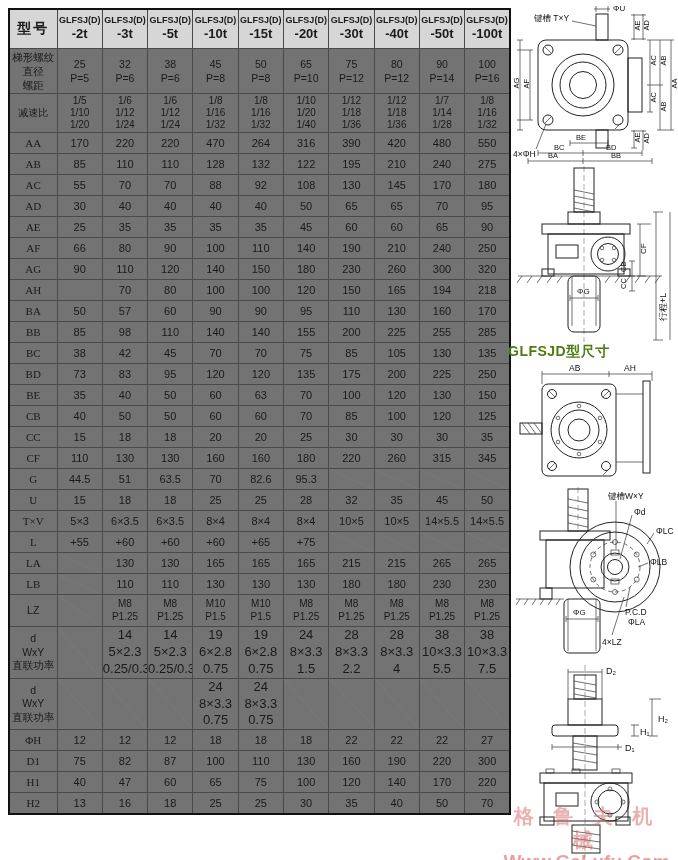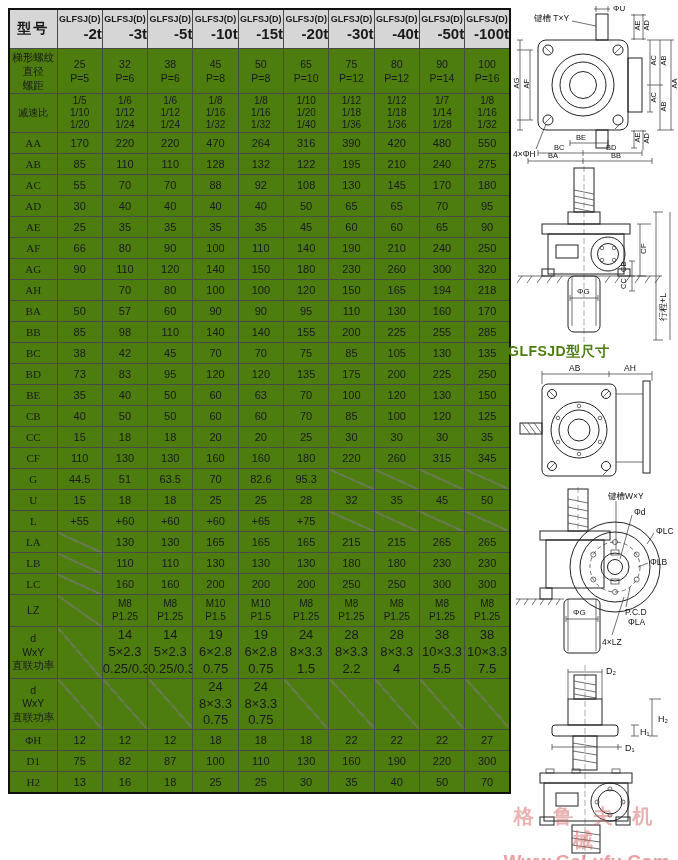--- a/index.html
+++ b/index.html
@@ -1,26 +1,26 @@
 <!DOCTYPE html>
 <html><head>
 <meta charset="utf-8">
 <style>
   html,body{margin:0;padding:0;background:#fff;}
   .page{position:relative;width:678px;height:860px;background:#fff;overflow:hidden;
         font-family:"Liberation Sans",sans-serif;color:#1a1a1a;}
   
   table.spec{position:absolute;left:8px;top:8px;width:503px;table-layout:fixed;
-             border-collapse:collapse;border:2px solid #111;background:#4d7c0f;}
+             border-collapse:collapse;border:2px solid #111;background:#737373;}
   .spec th,.spec td{border:1px solid #4a4a4a;text-align:center;vertical-align:middle;
              padding:0;overflow:hidden;}
   .spec col.lcol{width:48px;}
   .spec thead th{background:#d6d6d6;height:38px;font-weight:bold;}
   .spec thead .pfx{font-size:9px;line-height:1.1;}
-  .spec thead .cname{font-size:15px;line-height:1.2;text-align:right;}
+  .spec thead .cname{font-size:13px;line-height:1.2;}
   .spec thead th.corner{font-size:14px;letter-spacing:2px;}
   td.rlabel{font-family:"Liberation Serif",serif;font-size:12px;line-height:1.15;}
   tr.r-thread td{height:44px;font-size:10.5px;line-height:1.35;}
   tr.r-ratio  td{height:38px;font-size:10px;line-height:1.22;margin-left:8px;}
   tr.r-std    td{height:20px;font-size:11px;}
   tr.r-lz     td{height:31px;font-size:10px;line-height:1.25;}
   tr.r-d      td{height:44px;font-size:13px;line-height:1.3;}
   tr.r-d td.rlabel,tr.r-thread td.rlabel,tr.r-lz td.rlabel{font-size:10.5px;font-family:"Liberation Sans",sans-serif;}
   td.diag{background:linear-gradient(to top right,
           transparent calc(50% - 0.6px), #777 calc(50% - 0.6px),
@@ -359,20 +359,33 @@
           <td>18</td>
           <td>25</td>
           <td>25</td>
           <td>28</td>
           <td>32</td>
           <td>35</td>
           <td>45</td>
           <td>50</td>
         </tr>
         <tr class="r-std">
+          <td class="rlabel">T×V</td>
+          <td>5×3</td>
+          <td>6×3.5</td>
+          <td>6×3.5</td>
+          <td>8×4</td>
+          <td>8×4</td>
+          <td>8×4</td>
+          <td>10×5</td>
+          <td>10×5</td>
+          <td>14×5.5</td>
+          <td>14×5.5</td>
+        </tr>
+        <tr class="r-std">
           <td class="rlabel">L</td>
           <td>+55</td>
           <td>+60</td>
           <td>+60</td>
           <td>+60</td>
           <td>+65</td>
           <td>+75</td>
           <td class="diag"></td>
           <td class="diag"></td>
           <td class="diag"></td>
@@ -396,33 +409,20 @@
           <td class="diag"></td>
           <td>110</td>
           <td>110</td>
           <td>130</td>
           <td>130</td>
           <td>130</td>
           <td>180</td>
           <td>180</td>
           <td>230</td>
           <td>230</td>
-        </tr>
-        <tr class="r-std">
-          <td class="rlabel">LC</td>
-          <td class="diag"></td>
-          <td>160</td>
-          <td>160</td>
-          <td>200</td>
-          <td>200</td>
-          <td>200</td>
-          <td>250</td>
-          <td>250</td>
-          <td>300</td>
-          <td>300</td>
         </tr>
         <tr class="r-lz">
           <td class="rlabel">LZ</td>
           <td class="diag"></td>
           <td>M8<br>P1.25</td>
           <td>M8<br>P1.25</td>
           <td>M10<br>P1.5</td>
           <td>M10<br>P1.5</td>
           <td>M8<br>P1.25</td>
           <td>M8<br>P1.25</td>
@@ -474,20 +474,33 @@
           <td>75</td>
           <td>82</td>
           <td>87</td>
           <td>100</td>
           <td>110</td>
           <td>130</td>
           <td>160</td>
           <td>190</td>
           <td>220</td>
           <td>300</td>
+        </tr>
+        <tr class="r-std">
+          <td class="rlabel">H1</td>
+          <td>40</td>
+          <td>47</td>
+          <td>60</td>
+          <td>65</td>
+          <td>75</td>
+          <td>100</td>
+          <td>120</td>
+          <td>140</td>
+          <td>170</td>
+          <td>220</td>
         </tr>
         <tr class="r-std">
           <td class="rlabel">H2</td>
           <td>13</td>
           <td>16</td>
           <td>18</td>
           <td>25</td>
           <td>25</td>
           <td>30</td>
           <td>35</td>

